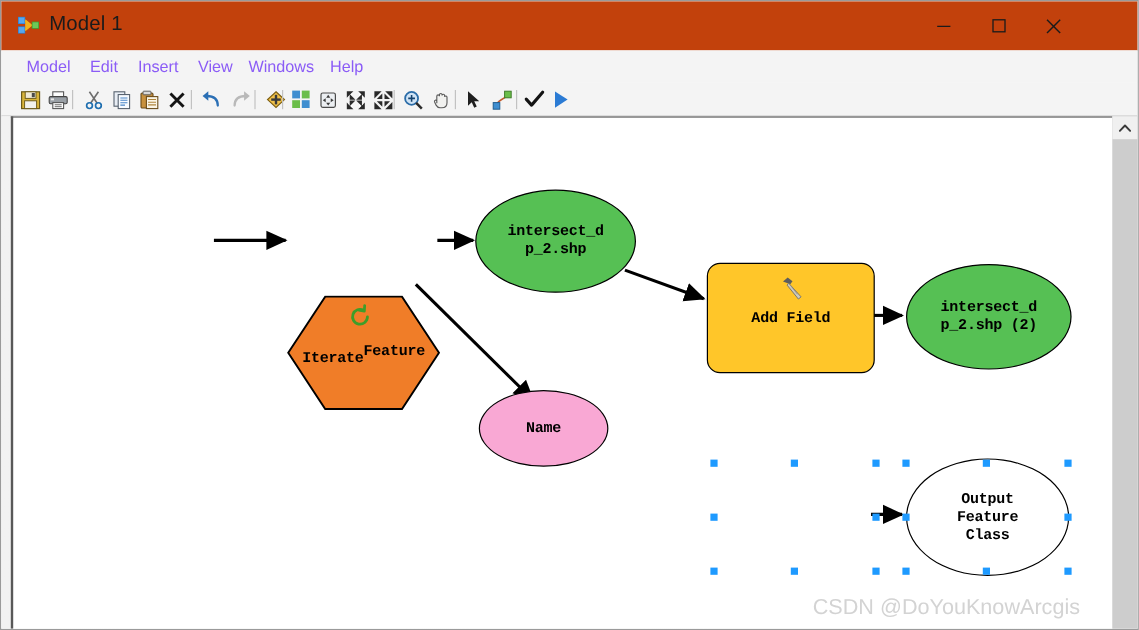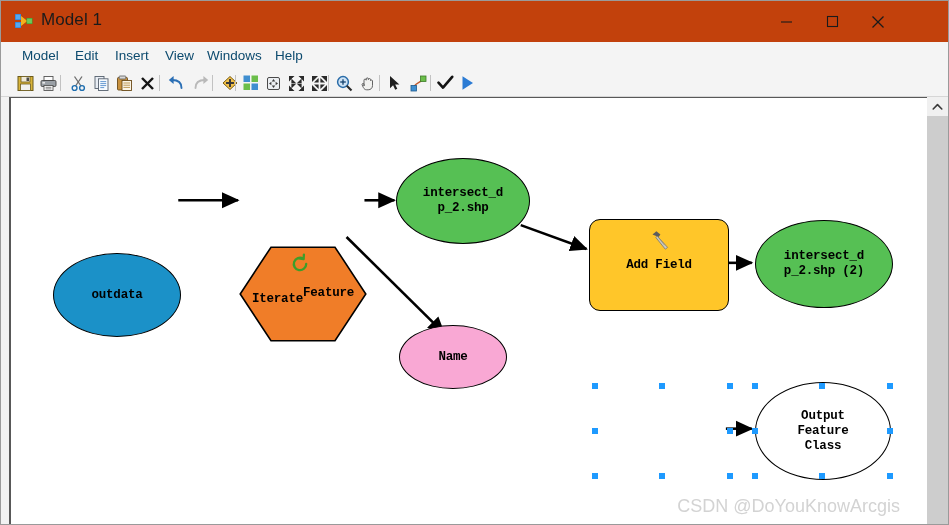--- a/index.html
+++ b/index.html
@@ -68,21 +68,21 @@
     width: 100%; height: 27px;
     background: #f4f4f4;
     box-sizing: border-box;
   }
   .menu-item {
     position: absolute;
     top: 4px;
     height: 19px;
     padding: 0 7px;
     font-size: 13.5px;
-    color: #0c4a6e;
+    color: #8b5cf6;
     line-height: 19px;
     white-space: nowrap;
   }
 
   
   #toolbar {
     position: absolute;
     left: 0; top: 68px;
     width: 100%; height: 28px;
     background: #f4f4f4;
@@ -448,23 +448,20 @@
 
         <line x1="337" y1="140" x2="435" y2="237" stroke="#000" stroke-width="2.6" marker-end="url(#arw)"></line>
 
         <line x1="512" y1="128" x2="578" y2="152" stroke="#000" stroke-width="2.6" marker-end="url(#arw)"></line>
 
         <line x1="720" y1="166" x2="744" y2="166" stroke="#000" stroke-width="2.6" marker-end="url(#arw)"></line>
 
         <line x1="718" y1="333" x2="744" y2="333" stroke="#000" stroke-width="2.6" marker-end="url(#arw)"></line>
       </svg>
 
-      <div class="node ellipse" style="left:42px; top:155px; width:128px; height:84px; background:#1b91c8;">
-        <span class="node-label">outdata</span>
-      </div>
 
       <div class="node" style="left:228px; top:148px; width:128px; height:96px; flex-direction:row;">
         <svg style="position:absolute; left:0; top:0;" width="128" height="96" viewBox="0 0 128 96">
           <polygon points="32,1.2 96,1.2 126.8,48 96,94.8 32,94.8 1.2,48" fill="#f07d28" stroke="#000" stroke-width="1.6"></polygon>
         </svg>
         <span class="node-icon" style="left:50px; top:7px;">
           <svg width="22" height="22" viewBox="0 0 22 22">
             <path d="M17.2 11 a6.2 6.2 0 1 1 -3.1 -5.4" fill="none" stroke="#3d9e2a" stroke-width="2.3" stroke-linecap="round"></path>
             <polyline points="14.9,1.6 14.6,6.2 10,5.4" fill="none" stroke="#3d9e2a" stroke-width="2.3" stroke-linecap="round" stroke-linejoin="round"></polyline>
           </svg>

